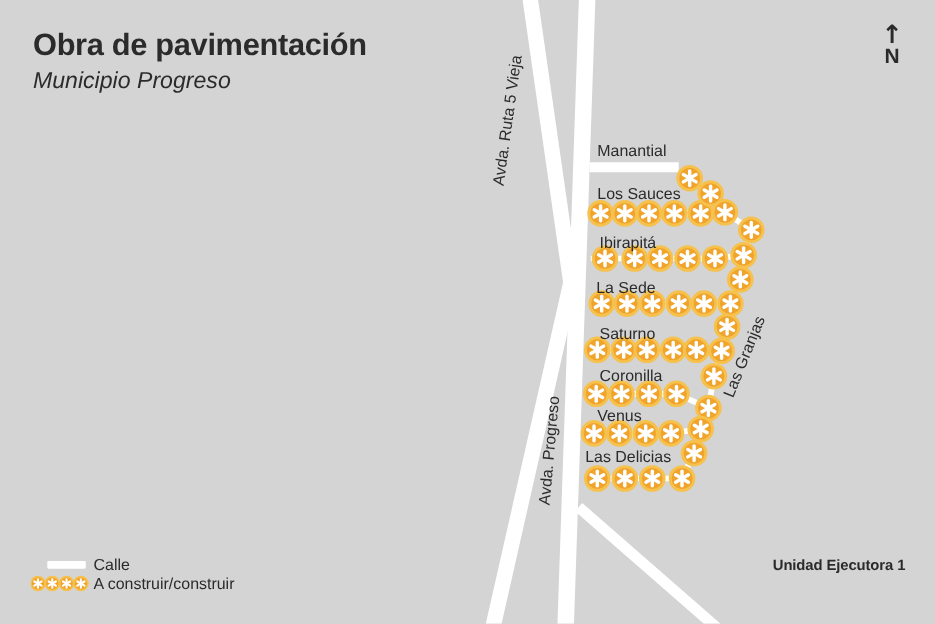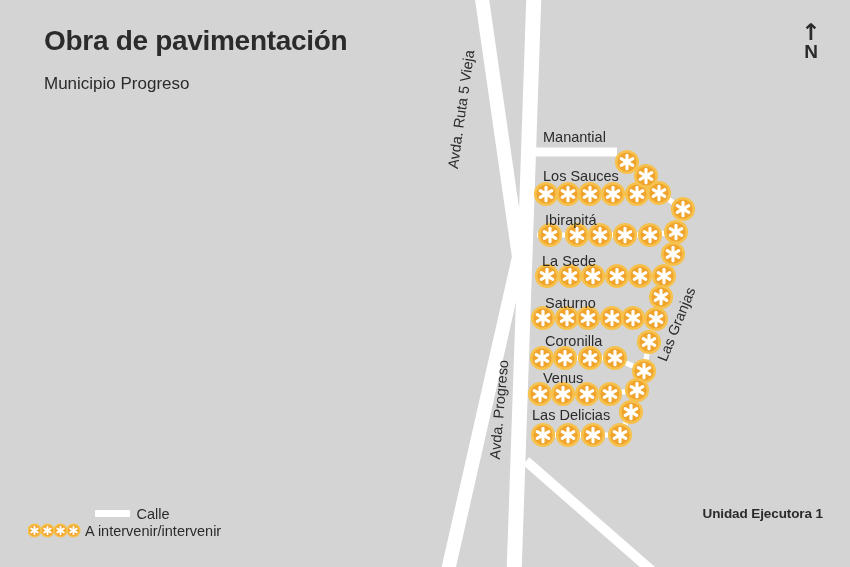--- a/index.html
+++ b/index.html
@@ -1,26 +1,26 @@
 <!DOCTYPE html>
 <html><head>
 <meta charset="utf-8">
 <style>
   html,body{margin:0;padding:0;background:#d4d4d4;}
   .canvas{position:relative;width:850px;height:567px;background:#d4d4d4;overflow:hidden;
           font-family:"Liberation Sans",sans-serif;color:#2b2b2b;}
   #map{position:absolute;left:0;top:0;}
-  .header{position:absolute;left:44px;top:25px;}
+  .header{position:absolute;left:30px;top:25px;}
   .title-line{font-size:28px;font-weight:700;line-height:31px;letter-spacing:-0.3px;}
-  .subtitle{font-size:17px;font-weight:400;margin-top:18px;}
+  .subtitle{font-size:21px;font-weight:400;margin-top:6px;font-style:italic;}
   .compass{position:absolute;left:797px;top:21px;width:28px;text-align:center;}
   .compass-arrow{font-family:"DejaVu Sans",sans-serif;font-size:23px;font-weight:700;line-height:22px;}
   .compass-n{font-size:19px;font-weight:700;line-height:18px;}
   .legend{position:absolute;left:28px;top:505px;font-size:14.5px;}
-  .legend-row{display:flex;align-items:center;height:17px;justify-content:center;}
+  .legend-row{display:flex;align-items:center;height:17px;}
   .swatch-col{width:57px;display:flex;align-items:center;flex:0 0 57px;}
   .street-bar{width:35px;height:7px;background:#ffffff;border-radius:1px;margin-left:15px;}
   .legend-markers{display:block;}
   .credits{position:absolute;right:27px;top:507px;text-align:left;font-size:13.5px;
            font-weight:700;line-height:14.5px;letter-spacing:-0.1px;}
 </style>
 </head>
 <body>
 
 <div class="canvas">
@@ -405,21 +405,21 @@
               <line x1="-3.2735760263051783" y1="-1.8899999999999997" x2="3.2735760263051783" y2="1.8899999999999997" stroke="#ffffff" stroke-width="1.9" stroke-linecap="round"></line>
             </g>
             <g transform="translate(45.5 8.5)">
               <circle r="6.3" fill="#f0a42c" stroke="#f6c14c" stroke-width="1.6"></circle>
               <line x1="2.3145824503884976e-16" y1="-3.78" x2="-2.3145824503884976e-16" y2="3.78" stroke="#ffffff" stroke-width="1.9" stroke-linecap="round"></line>
               <line x1="3.2735760263051783" y1="-1.8899999999999997" x2="-3.2735760263051783" y2="1.8899999999999997" stroke="#ffffff" stroke-width="1.9" stroke-linecap="round"></line>
               <line x1="-3.2735760263051783" y1="-1.8899999999999997" x2="3.2735760263051783" y2="1.8899999999999997" stroke="#ffffff" stroke-width="1.9" stroke-linecap="round"></line>
             </g>
           </svg>
       </div>
-      <span>A intervenir/intervenir</span>
+      <span>A construir/construir</span>
     </div>
   </div>
 
   <div class="credits">
     <div>Unidad Ejecutora 1</div>
   </div>
 
 </div>
 
 </body></html>

